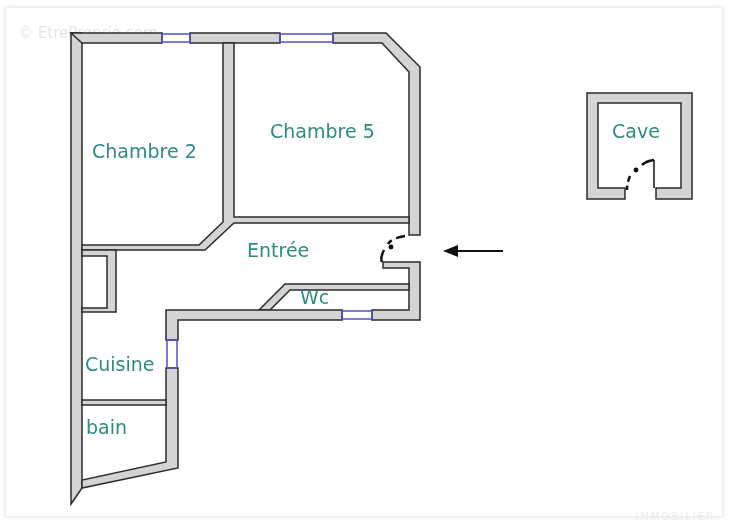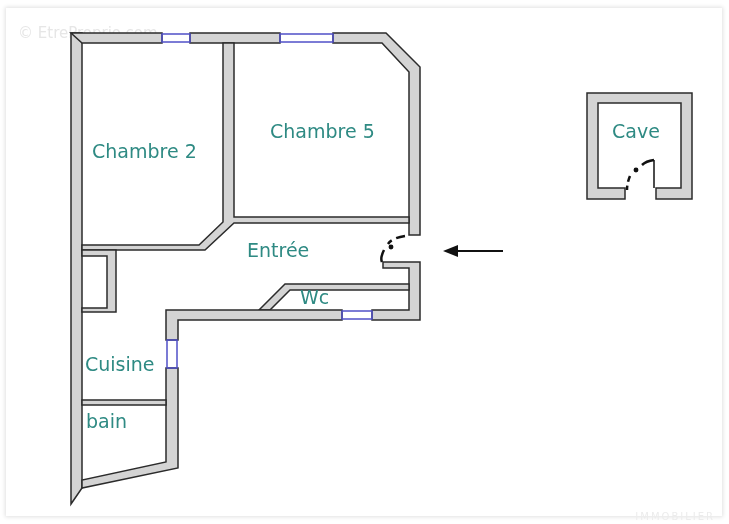--- a/index.html
+++ b/index.html
@@ -88,17 +88,17 @@
     <line x1="654" y1="160" x2="654" y2="188" stroke-width="1.5"></line>
   </g>
 </svg>
 
 <div class="room-label" style="left:92px; top:121px;margin-top:20px;">Chambre 2</div>
 <div class="room-label" style="left:270px; top:121px;">Chambre 5</div>
 <div class="room-label" style="left:247px; top:240px;">Entrée</div>
 <div class="room-label" style="left:300px; top:287px;text-align:center;">Wc</div>
 <div class="room-label" style="left:85px; top:345px;margin-top:9px;">Cuisine</div>
 <div class="room-label" style="left:86px; top:411px;">
-  <div style="">bain</div>
+  <div style="margin-top:6px;">bain</div>
 </div>
 <div class="room-label" style="left:612px; top:121px;">Cave</div>
 
 <div class="watermark-bottom">IMMOBILIER</div>
 
 </body></html>

